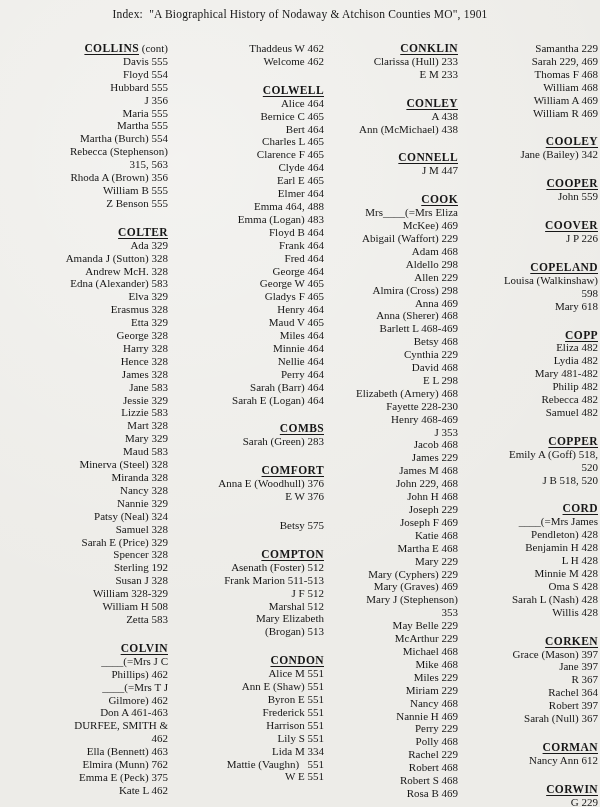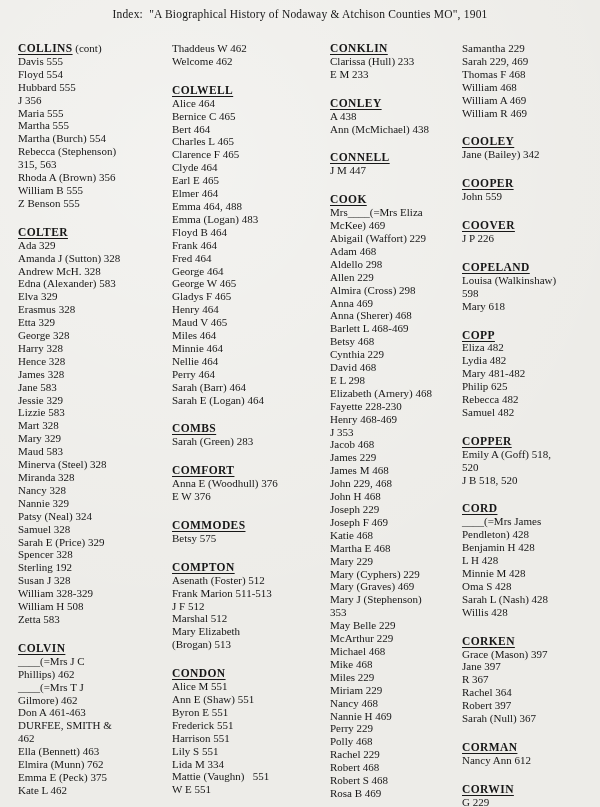--- a/index.html
+++ b/index.html
@@ -31,20 +31,21 @@
     font-size: 11.5px;
     letter-spacing: 0.2px;
     white-space: pre;
   }
   .columns {
     position: absolute;
     top: 42px;
     left: 0;
     width: 528px;
     height: 765px;
+    text-align: right;
   }
   .column {
     position: absolute;
     top: 0;
     font-size: 11px;
     line-height: 12.9px;
   }
   .column:nth-child(1) { left: 18px;  width: 150px; }
   .column:nth-child(2) { left: 172px; width: 152px; }
   .column:nth-child(3) { left: 330px; width: 128px; }
@@ -176,21 +177,20 @@
         <section class="section">
           <h2 class="heading"><span class="hw">COMBS</span></h2>
           <div class="entry">Sarah (Green) 283</div>
         </section>
         <section class="section">
           <h2 class="heading"><span class="hw">COMFORT</span></h2>
           <div class="entry">Anna E (Woodhull) 376</div>
           <div class="entry">E W 376</div>
         </section>
         <section class="section">
-          <h2 class="heading"><span class="hw">COMMODES</span></h2>
           <div class="entry">Betsy 575</div>
         </section>
         <section class="section">
           <h2 class="heading"><span class="hw">COMPTON</span></h2>
           <div class="entry">Asenath (Foster) 512</div>
           <div class="entry">Frank Marion 511-513</div>
           <div class="entry">J F 512</div>
           <div class="entry">Marshal 512</div>
           <div class="entry">Mary Elizabeth
 (Brogan) 513</div>
@@ -298,21 +298,21 @@
           <h2 class="heading"><span class="hw">COPELAND</span></h2>
           <div class="entry">Louisa (Walkinshaw)
 598</div>
           <div class="entry">Mary 618</div>
         </section>
         <section class="section">
           <h2 class="heading"><span class="hw">COPP</span></h2>
           <div class="entry">Eliza 482</div>
           <div class="entry">Lydia 482</div>
           <div class="entry">Mary 481-482</div>
-          <div class="entry">Philip 625</div>
+          <div class="entry">Philip 482</div>
           <div class="entry">Rebecca 482</div>
           <div class="entry">Samuel 482</div>
         </section>
         <section class="section">
           <h2 class="heading"><span class="hw">COPPER</span></h2>
           <div class="entry">Emily A (Goff) 518,
 520</div>
           <div class="entry">J B 518, 520</div>
         </section>
         <section class="section">

